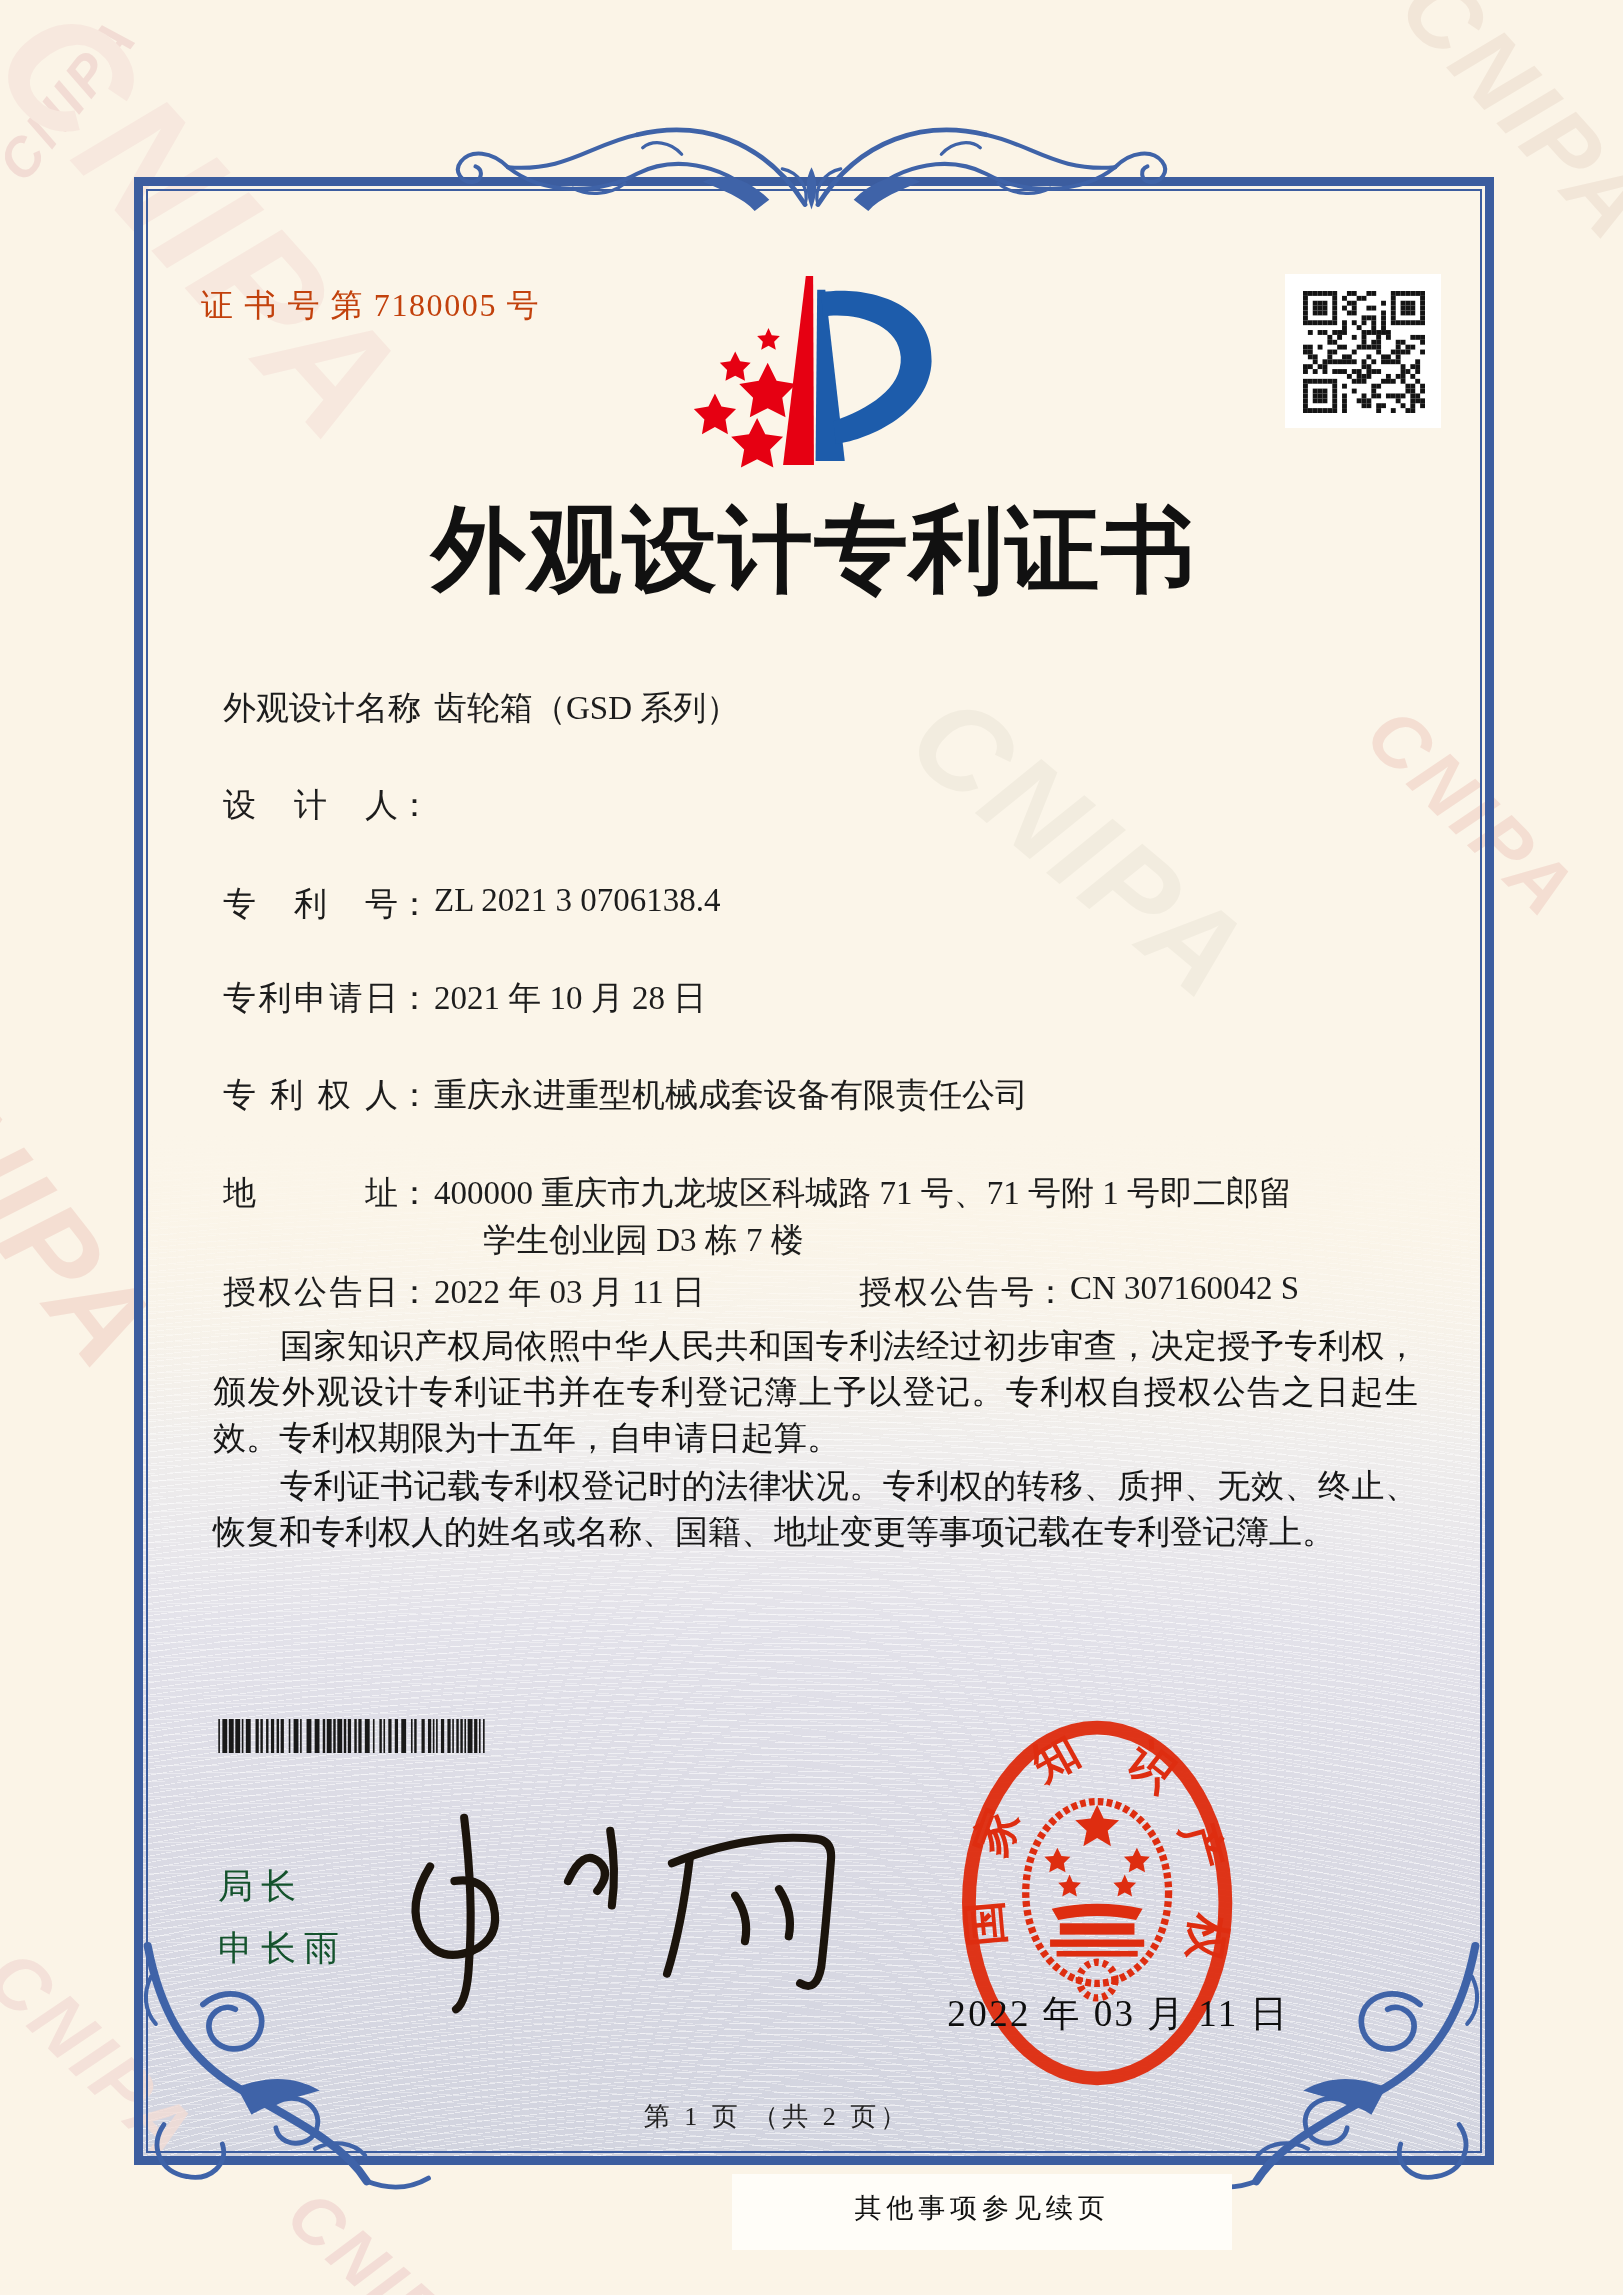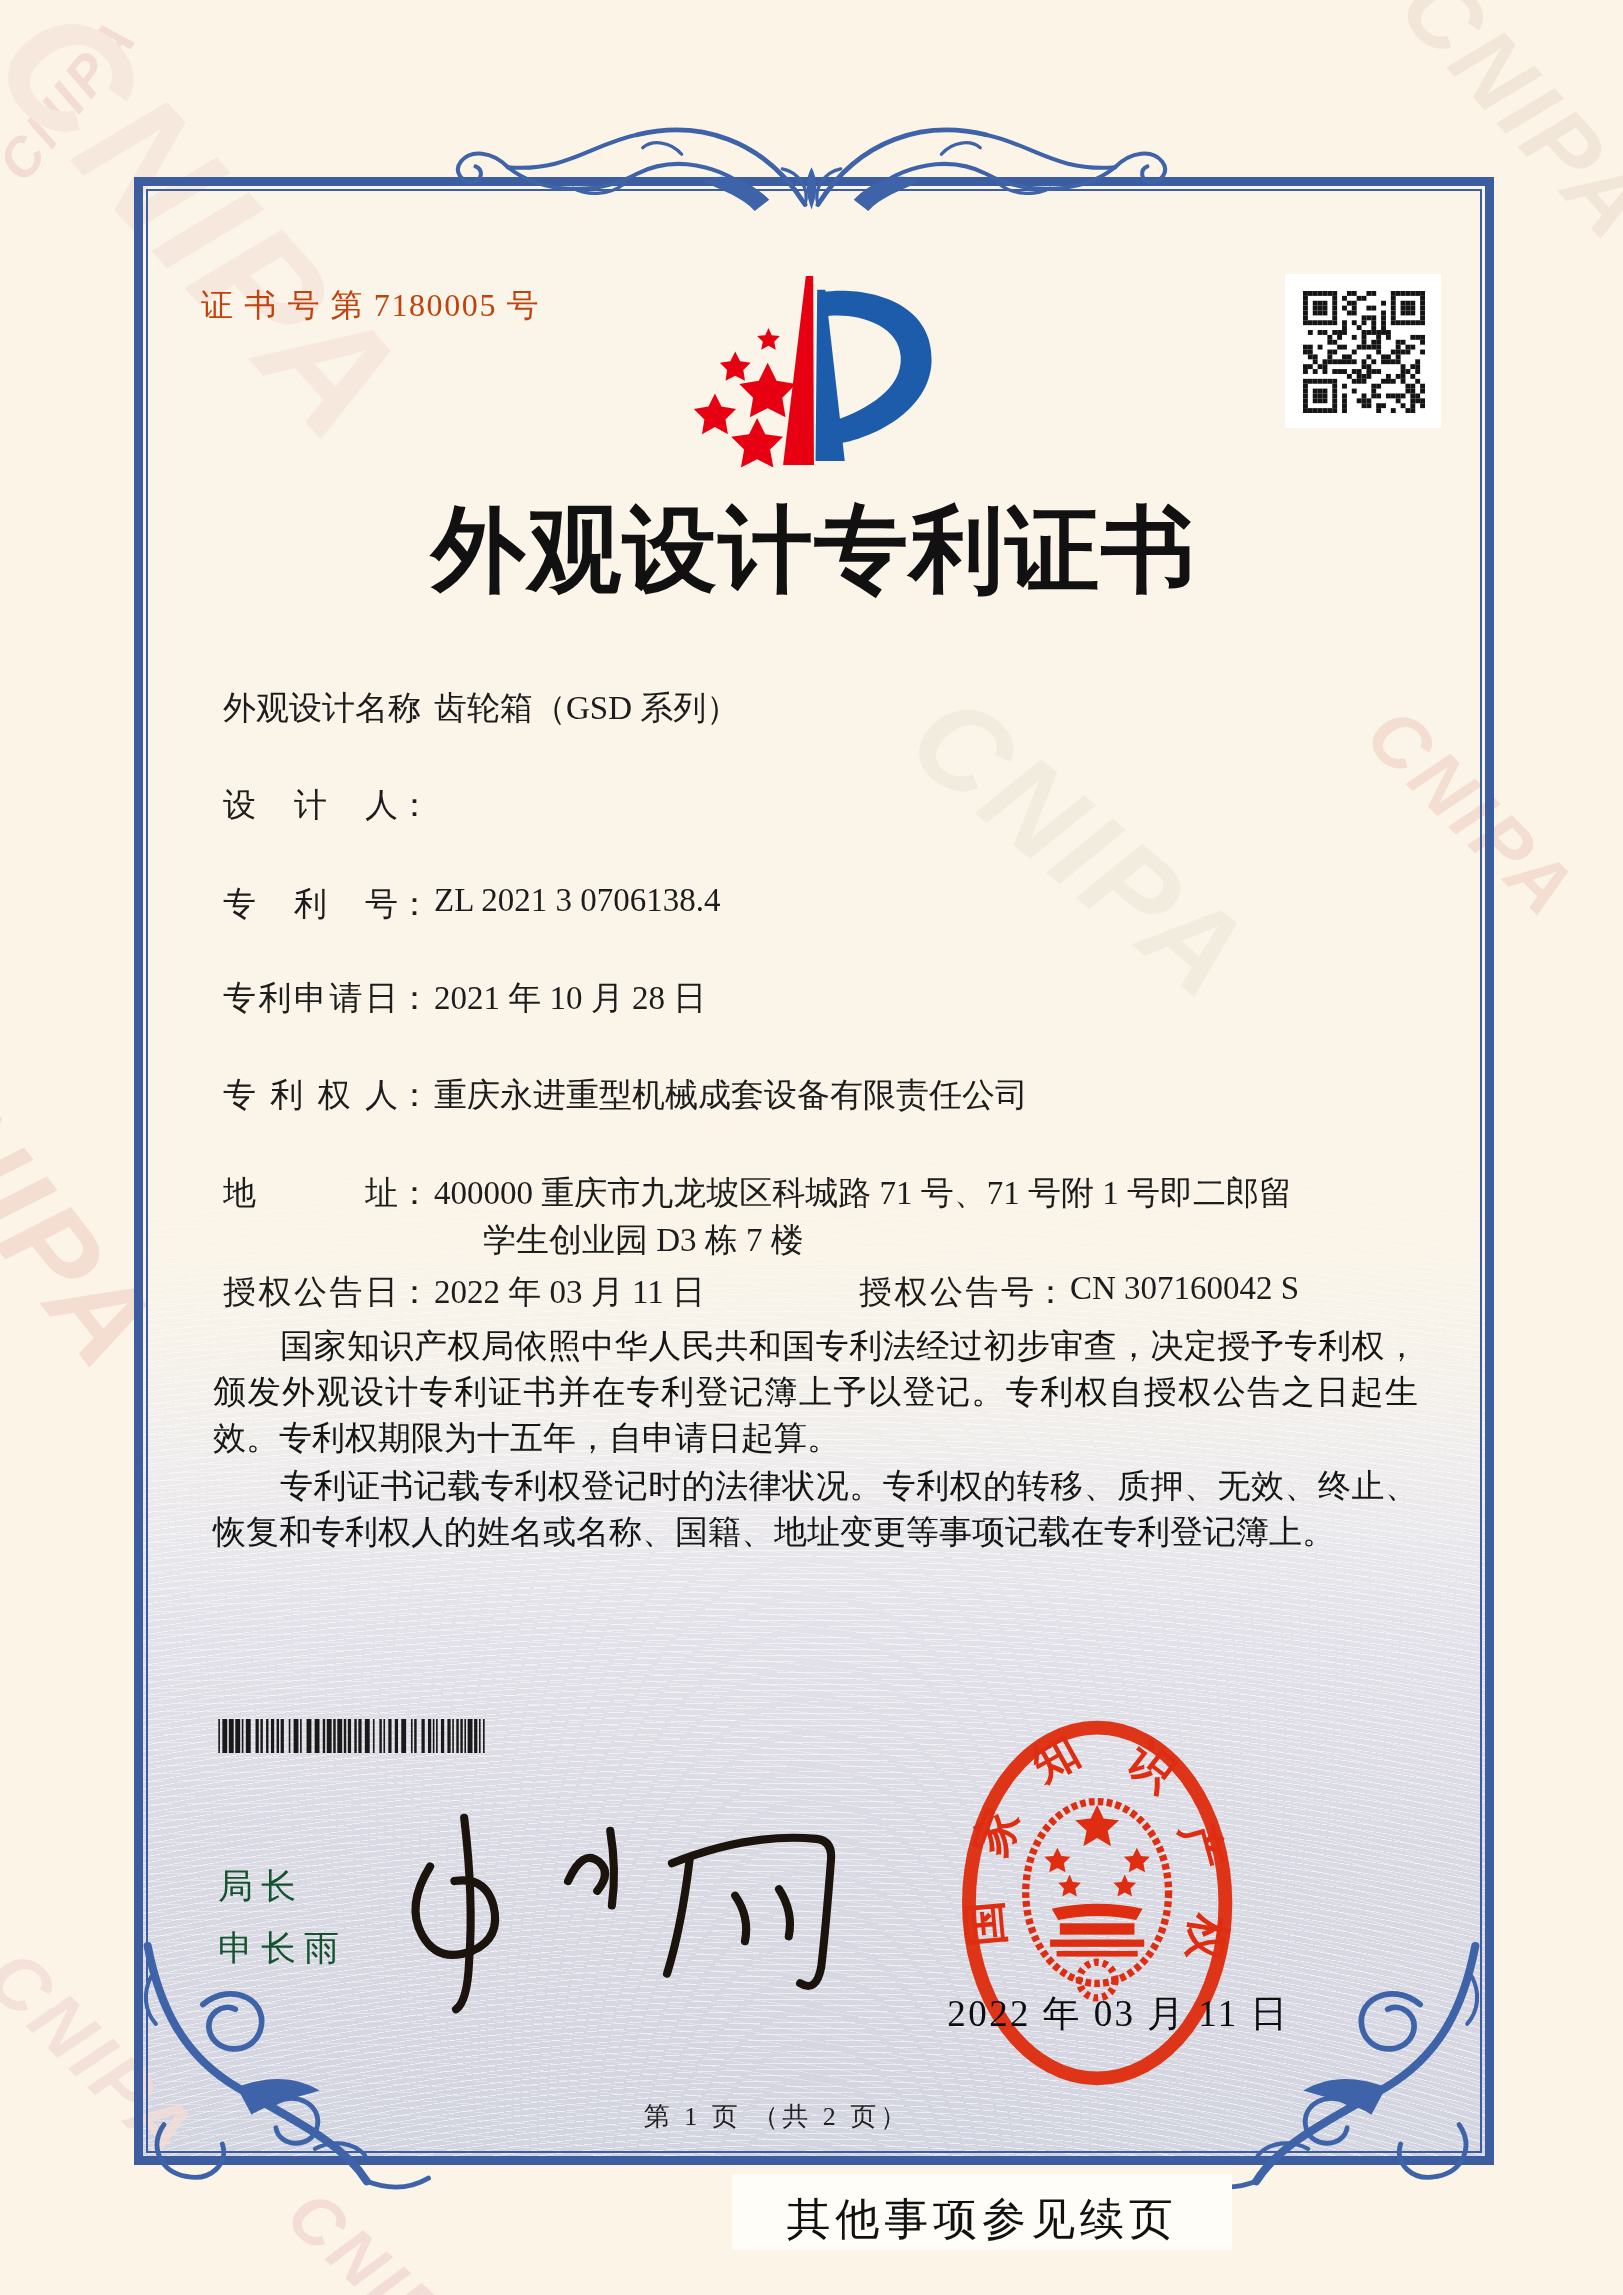--- a/index.html
+++ b/index.html
@@ -39,21 +39,21 @@
   .row2{left:442px;font-size:33px;}
   .grant2{left:859px;}
   .para{left:213px;width:1205px;font-size:33px;line-height:46px;text-align:justify;
         text-indent:67px;margin:0;color:#161616;}
   .director{left:218px;font-size:35px;letter-spacing:8px;color:#14532d;}
   .sealdate{left:940px;top:1989px;width:357px;text-align:center;font-size:37px;
             letter-spacing:2.4px;color:#0e0e0e;z-index:12;}
   .footer{left:97px;top:2099px;width:1360px;text-align:center;font-size:26px;
           letter-spacing:4px;color:#222;}
   .strip{position:absolute;left:732px;top:2174px;width:500px;height:76px;background:#fffdf8;z-index:9;}
-  .contnote{left:732px;top:2190px;width:500px;text-align:center;font-size:44px;
+  .contnote{left:732px;top:2190px;width:500px;text-align:center;font-size:27px;
             letter-spacing:4.9px;color:#111;}
   .qr-patch{position:absolute;left:1285px;top:274px;width:156px;height:154px;background:#ffffff;z-index:6;}
 </style>
 </head>
 <body>
 
 <div class="page">
 
   <div class="inner-bg"></div>
 

